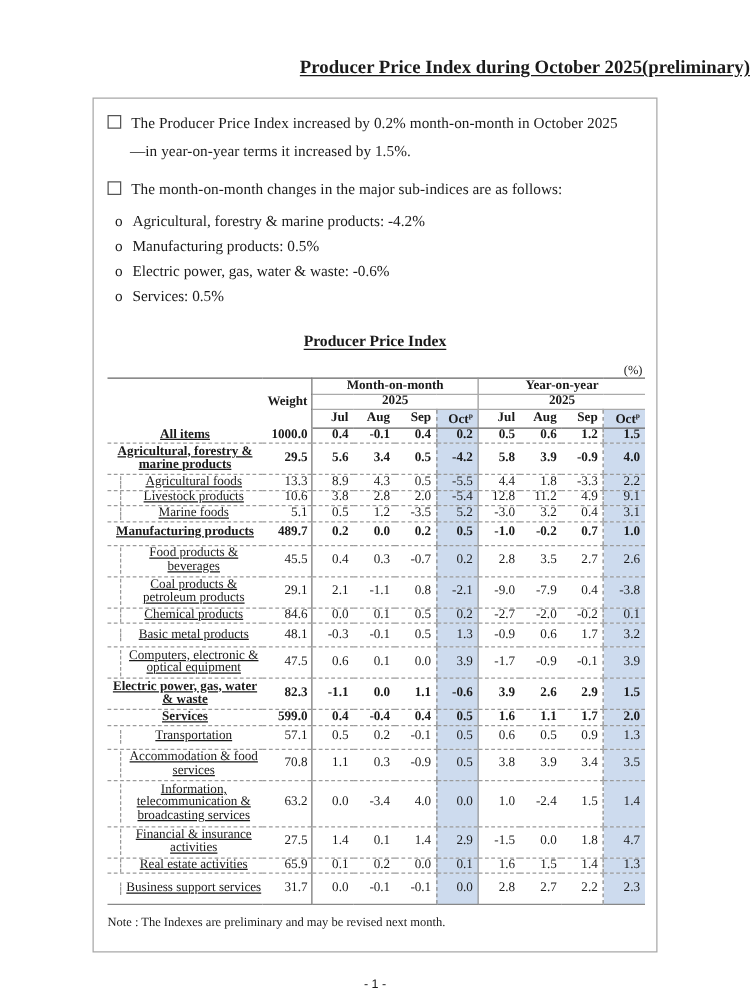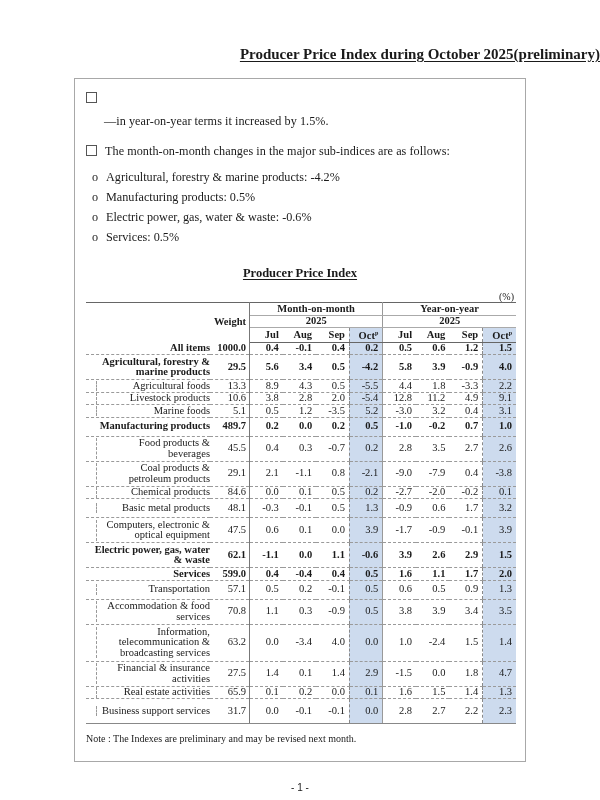--- a/index.html
+++ b/index.html
@@ -20,21 +20,21 @@
   .sub .o { display: inline-block; width: 14px; }
   .tbl-title { position: absolute; top: 266px; left: 0; width: 600px; text-align: center;
                font-size: 12.5px; font-weight: bold; }
   .tbl-title span { text-decoration: underline; text-underline-offset: 2px; }
   .unit { position: absolute; top: 291px; left: 490px; font-size: 10px; width: 24px; text-align: right; }
 
   table.ppi { position: absolute; left: 86px; top: 302px; width: 430px; border-collapse: collapse;
               font-size: 10.5px; table-layout: fixed; }
   table.ppi td, table.ppi th { padding: 0; height: 11.5px; line-height: 10.5px; }
   table.ppi thead tr:first-child th { border-top: 1.5px solid #666; }
-  .c-label { width: 124px; text-align: right; }
+  .c-label { width: 124px; text-align: center; text-decoration: underline; }
   .c-weight { width: 36px; text-align: right; padding-right: 3px !important; border-right: 1px solid #777; }
   .c-v { width: 33px; text-align: right; padding-right: 4px !important; }
   .sep { border-right: 1px solid #999; }
   .hl { background: #cddbee; }
   .dl { border-left: 1px dashed #888; }
   th { font-weight: bold; text-align: center; }
   .hdr-group { border-bottom: 1px solid #aaa; }
   .hdr-year { border-bottom: 1px solid #aaa; }
   thead tr.months th { border-bottom: 1px solid #666; }
   tbody tr td { border-bottom: 1px dashed #9a9a9a; }
@@ -50,21 +50,21 @@
   .pgnum { position: absolute; top: 782px; left: 0; width: 600px; text-align: center;
            font-family: "Liberation Sans", sans-serif; font-size: 10px; }
 </style>
 </head>
 <body>
 
 <div class="title"><span>Producer Price Index during October 2025(preliminary)</span></div>
 
 <div class="frame"></div>
 
-<div class="bullet b1"><span class="sq"></span></div>
+<div class="bullet b1"><span class="sq"></span><span>The Producer Price Index increased by 0.2% month-on-month in October 2025</span></div>
 <div class="bullet b1b">—in year-on-year terms it increased by 1.5%.</div>
 <div class="bullet b2"><span class="sq"></span><span>The month-on-month changes in the major sub-indices are as follows:</span></div>
 
 <div class="sub" style="top:170px"><span class="o">o</span><span>Agricultural, forestry &amp; marine products: -4.2%</span></div>
 <div class="sub" style="top:190px"><span class="o">o</span><span>Manufacturing products: 0.5%</span></div>
 <div class="sub" style="top:210px"><span class="o">o</span><span>Electric power, gas, water &amp; waste: -0.6%</span></div>
 <div class="sub" style="top:230px"><span class="o">o</span><span>Services: 0.5%</span></div>
 
 <div class="tbl-title"><span>Producer Price Index</span></div>
 <div class="unit">(%)</div>
@@ -236,21 +236,21 @@
         <td class="c-v">0.1</td>
         <td class="c-v">0.0</td>
         <td class="c-v hl dl sep">3.9</td>
         <td class="c-v">-1.7</td>
         <td class="c-v">-0.9</td>
         <td class="c-v">-0.1</td>
         <td class="c-v hl dl">3.9</td>
       </tr>
       <tr class="bold two">
         <td class="c-label"><span class="in">Electric power, gas, water &amp; waste</span></td>
-        <td class="c-weight">62.1</td>
+        <td class="c-weight">82.3</td>
         <td class="c-v">-1.1</td>
         <td class="c-v">0.0</td>
         <td class="c-v">1.1</td>
         <td class="c-v hl dl sep">-0.6</td>
         <td class="c-v">3.9</td>
         <td class="c-v">2.6</td>
         <td class="c-v">2.9</td>
         <td class="c-v hl dl">1.5</td>
       </tr>
       <tr class="bold">

